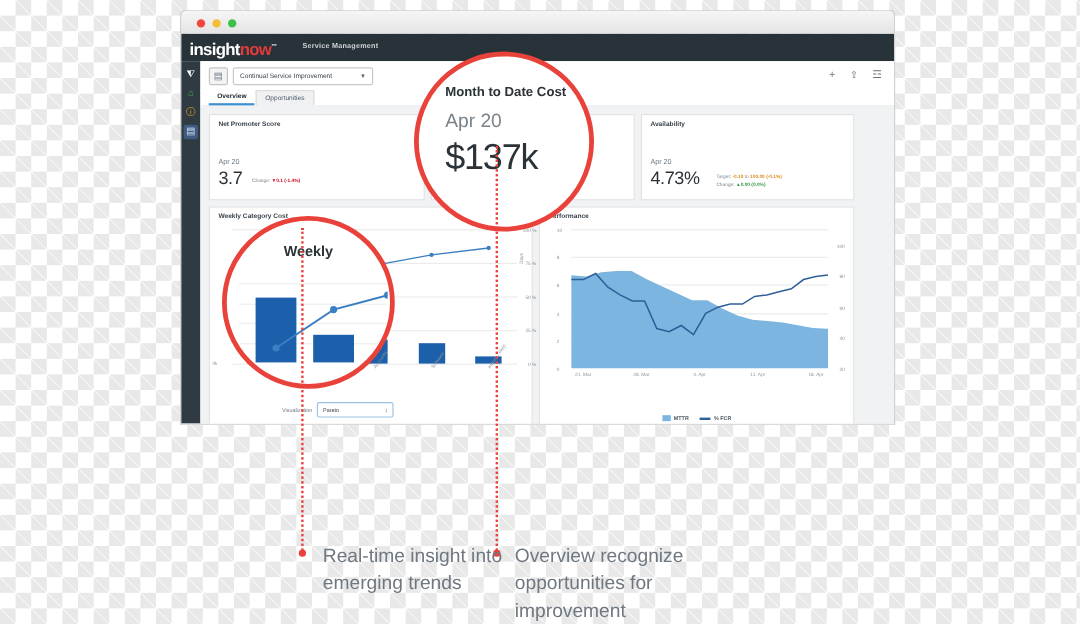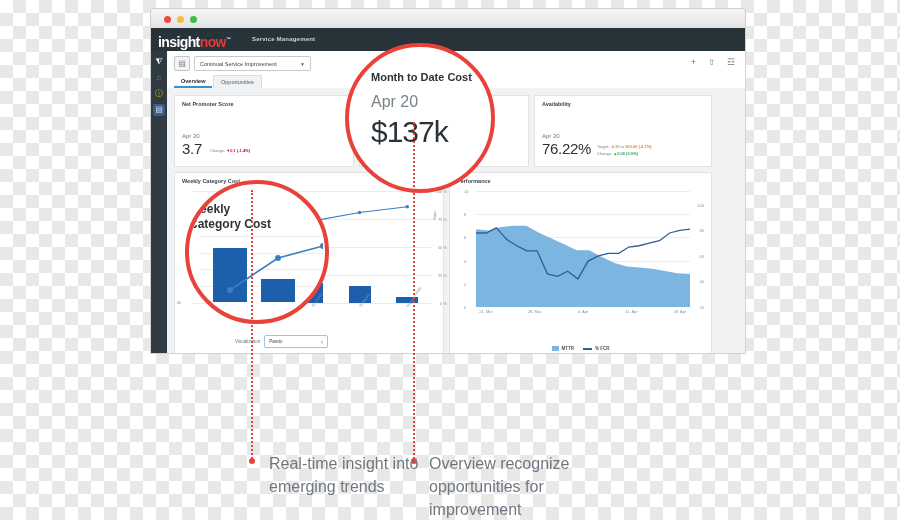--- a/index.html
+++ b/index.html
@@ -112,21 +112,21 @@
 
   
   .magnify{position:absolute;border:4px solid #e8423a;border-radius:50%;background:#fff;
     box-sizing:border-box;overflow:hidden;}
   #mag-mtd{left:345px;top:43px;width:150px;height:150px;}
   #mag-week{left:185px;top:180px;width:144px;height:144px;}
   #mag-mtd .mt{position:absolute;left:22px;top:24px;font-size:11px;font-weight:700;color:#2b3338;}
   #mag-mtd .md{position:absolute;left:22px;top:46px;font-size:16px;color:#7a838a;font-weight:300;}
   #mag-mtd .mv{position:absolute;left:22px;top:68px;font-size:30px;color:#2b3338;font-weight:300;
     letter-spacing:-1px;}
-  #mag-week .wt{position:absolute;left:0;right:0;top:18px;text-align:left;font-size:12px;
+  #mag-week .wt{position:absolute;left:0;right:0;top:18px;text-align:center;font-size:12px;
     font-weight:700;color:#2b3338;line-height:15px;}
   #magweekchart{position:absolute;left:10px;top:52px;width:124px;height:80px;}
   #magweekchart .mbar{position:absolute;bottom:14px;background:#1c5fab;}
   #magweekchart .mgl{position:absolute;left:0;right:0;height:1px;background:#eee;}
   #magweekchart .m0{position:absolute;left:-2px;bottom:10px;font-size:4px;color:#8a9299;}
 
   
   .leader{position:absolute;width:0;border-left:2px dotted #e8423a;}
   .leaddot{position:absolute;width:6px;height:6px;border-radius:50%;background:#e8423a;
     margin-left:-2px;}
@@ -196,21 +196,21 @@
 
       <div class="card" id="card-mtd">
         <div class="cardtitle">Month to Date Cost</div>
         <div class="kpi-date">Apr 20</div>
         <div class="kpi-val">$137k</div>
       </div>
 
       <div class="card" id="card-avail">
         <div class="cardtitle">Availability</div>
         <div class="kpi-date">Apr 20</div>
-        <div class="kpi-val">76.22%</div>
+        <div class="kpi-val">4.73%</div>
         <div class="kpi-change" style="left:62px;top:48px;">
           <span>Target:</span>
           <span class="tgt">-0.10</span>
           <span>to</span>
           <span class="tgt">100.00</span>
           <span class="tgt">(-0.1%)</span>
         </div>
         <div class="kpi-change" style="left:62px;top:55px;">
           <span>Change:</span>
           <span class="up">▲</span><span class="up">0.00 (0.0%)</span>
@@ -301,21 +301,20 @@
 
 <div class="magnify" id="mag-mtd">
   <div class="mt">Month to Date Cost</div>
   <div class="md">Apr 20</div>
   <div class="mv">$137k</div>
 </div>
 
 <div class="magnify" id="mag-week">
   <div class="wt">
     <div>Weekly</div>
-    <div>Category Cost</div>
   </div>
   <div id="magweekchart">
     <span class="m0">0k</span>
   <div class="mgl" style="top: 49.5px;"></div>
       <div class="mgl" style="top: 33px;"></div>
       <div class="mgl" style="top: 16.5px;"></div>
       <div class="mgl" style="top: 0px;"></div>
       <div class="mbar" style="left: 14px; width: 34px; height: 54.12px;"></div>
       <div class="mbar" style="left: 62px; width: 34px; height: 22.8969px;"></div>
       <svg width="124" height="80" style="position: absolute; left: 0px; top: 0px;">

